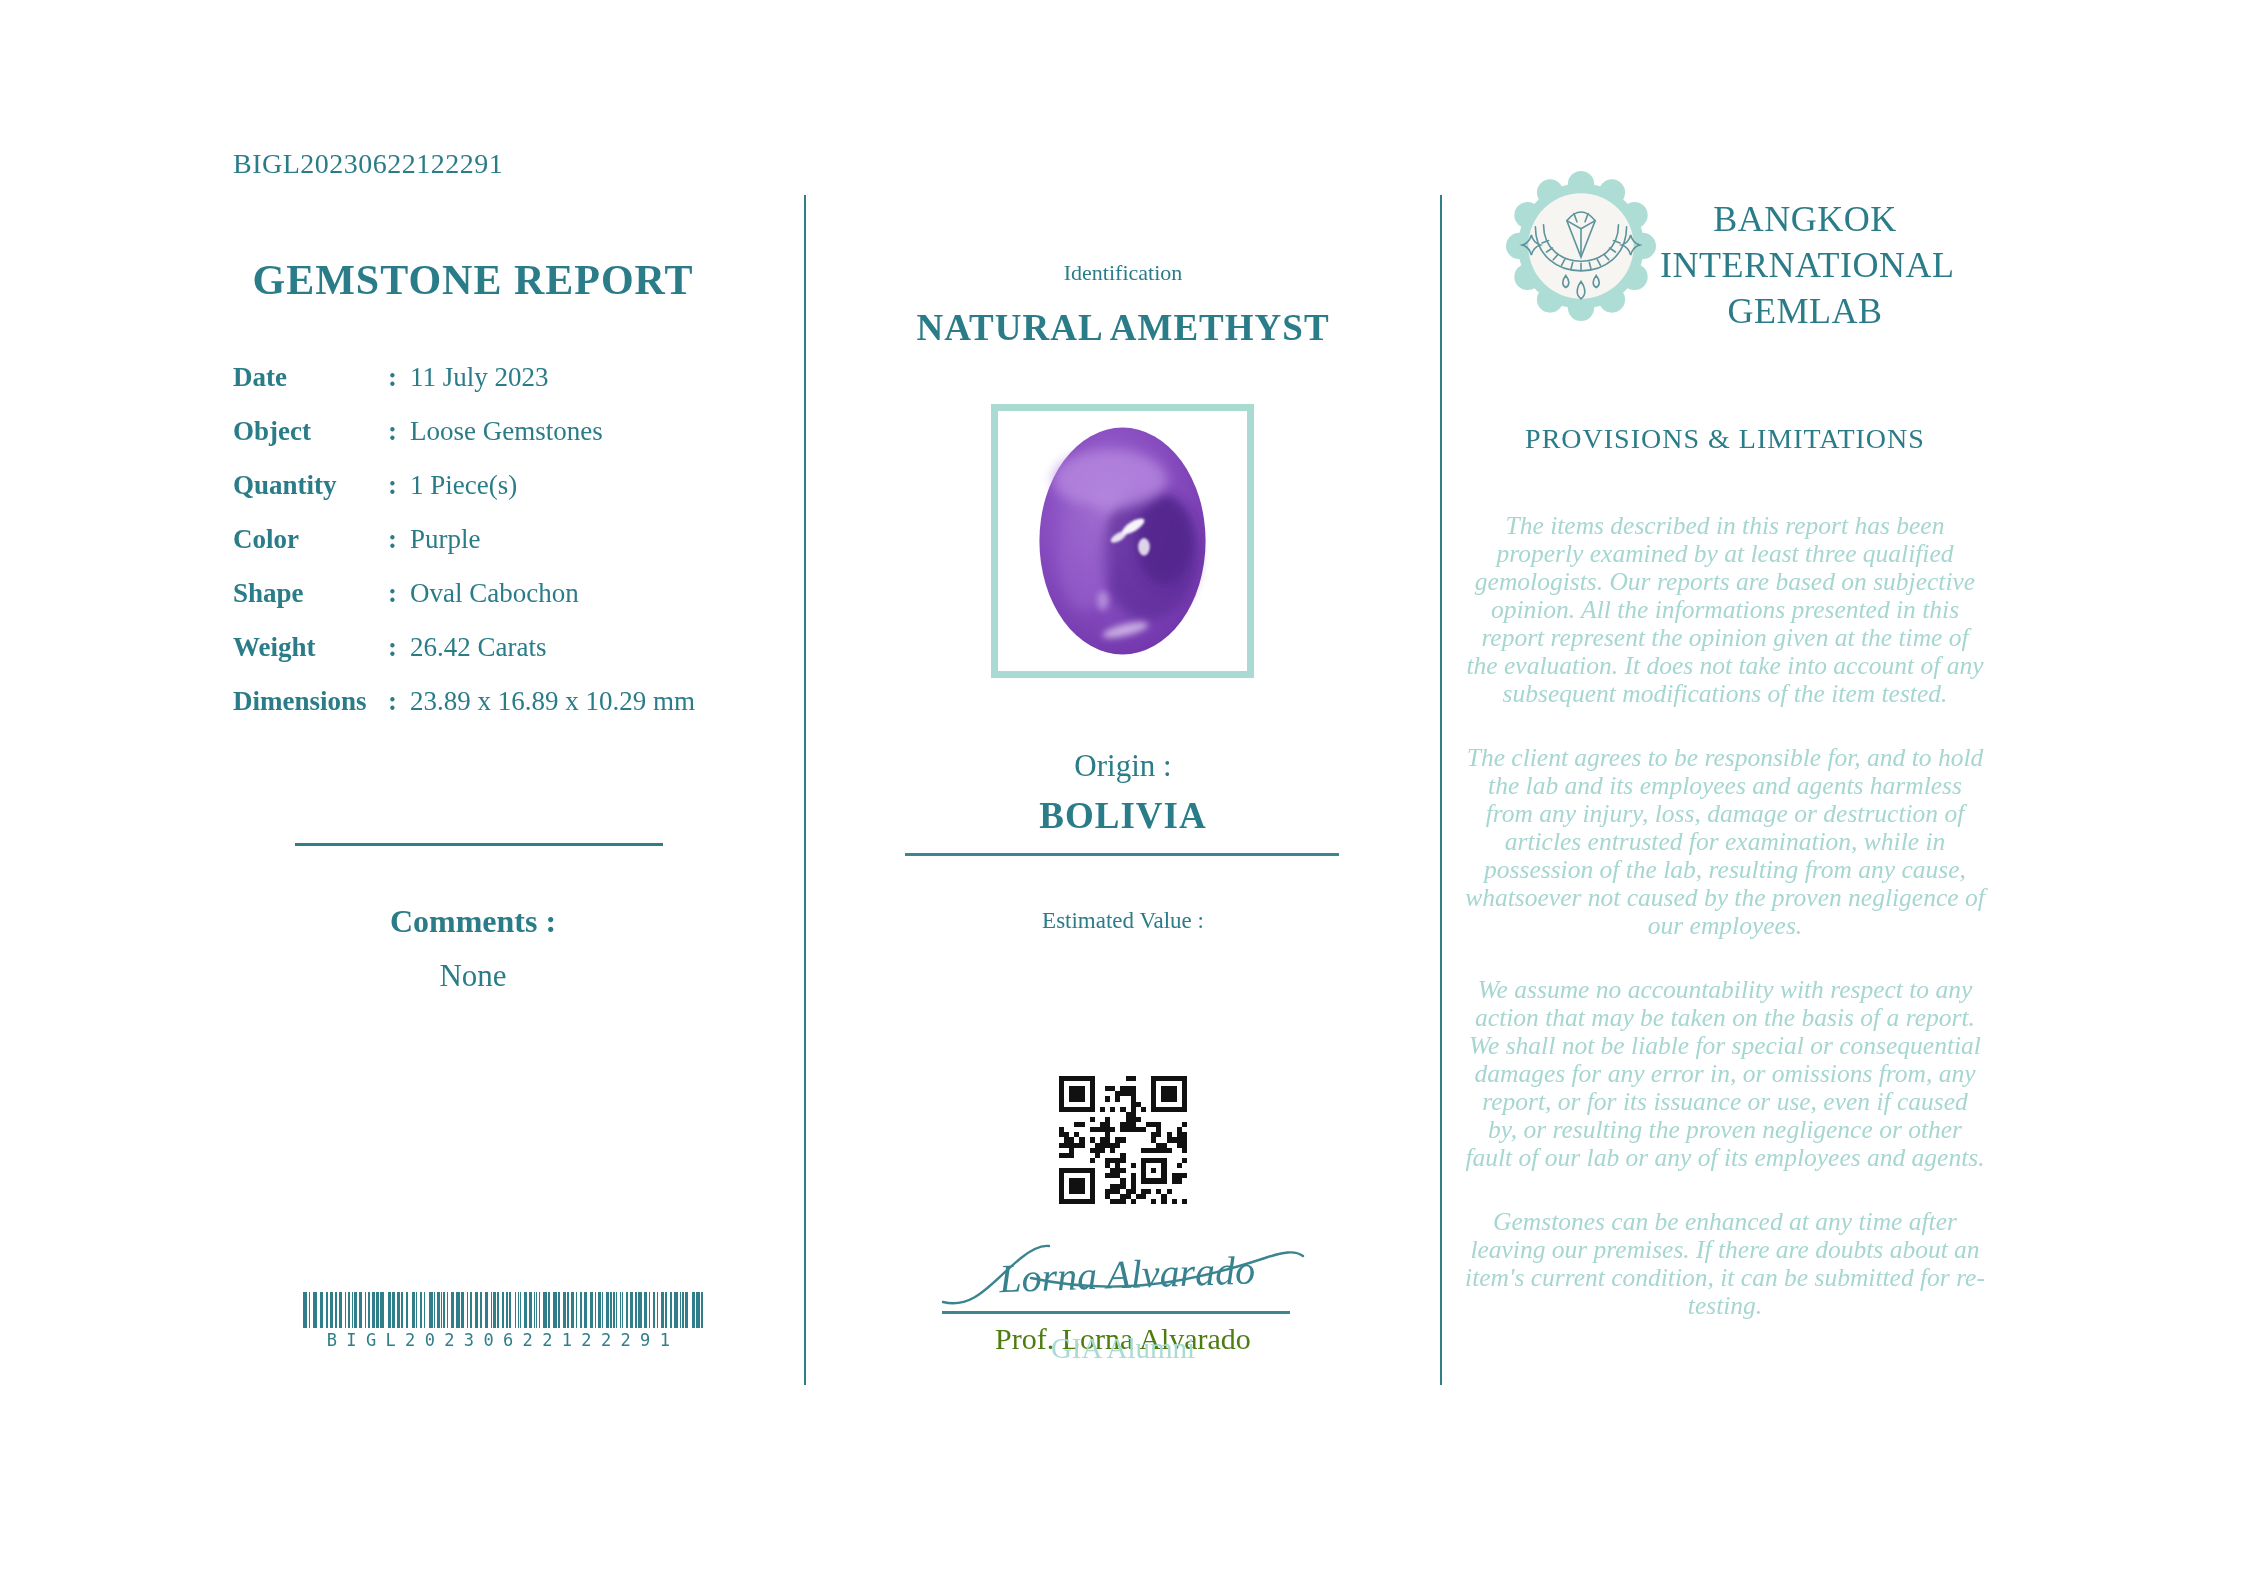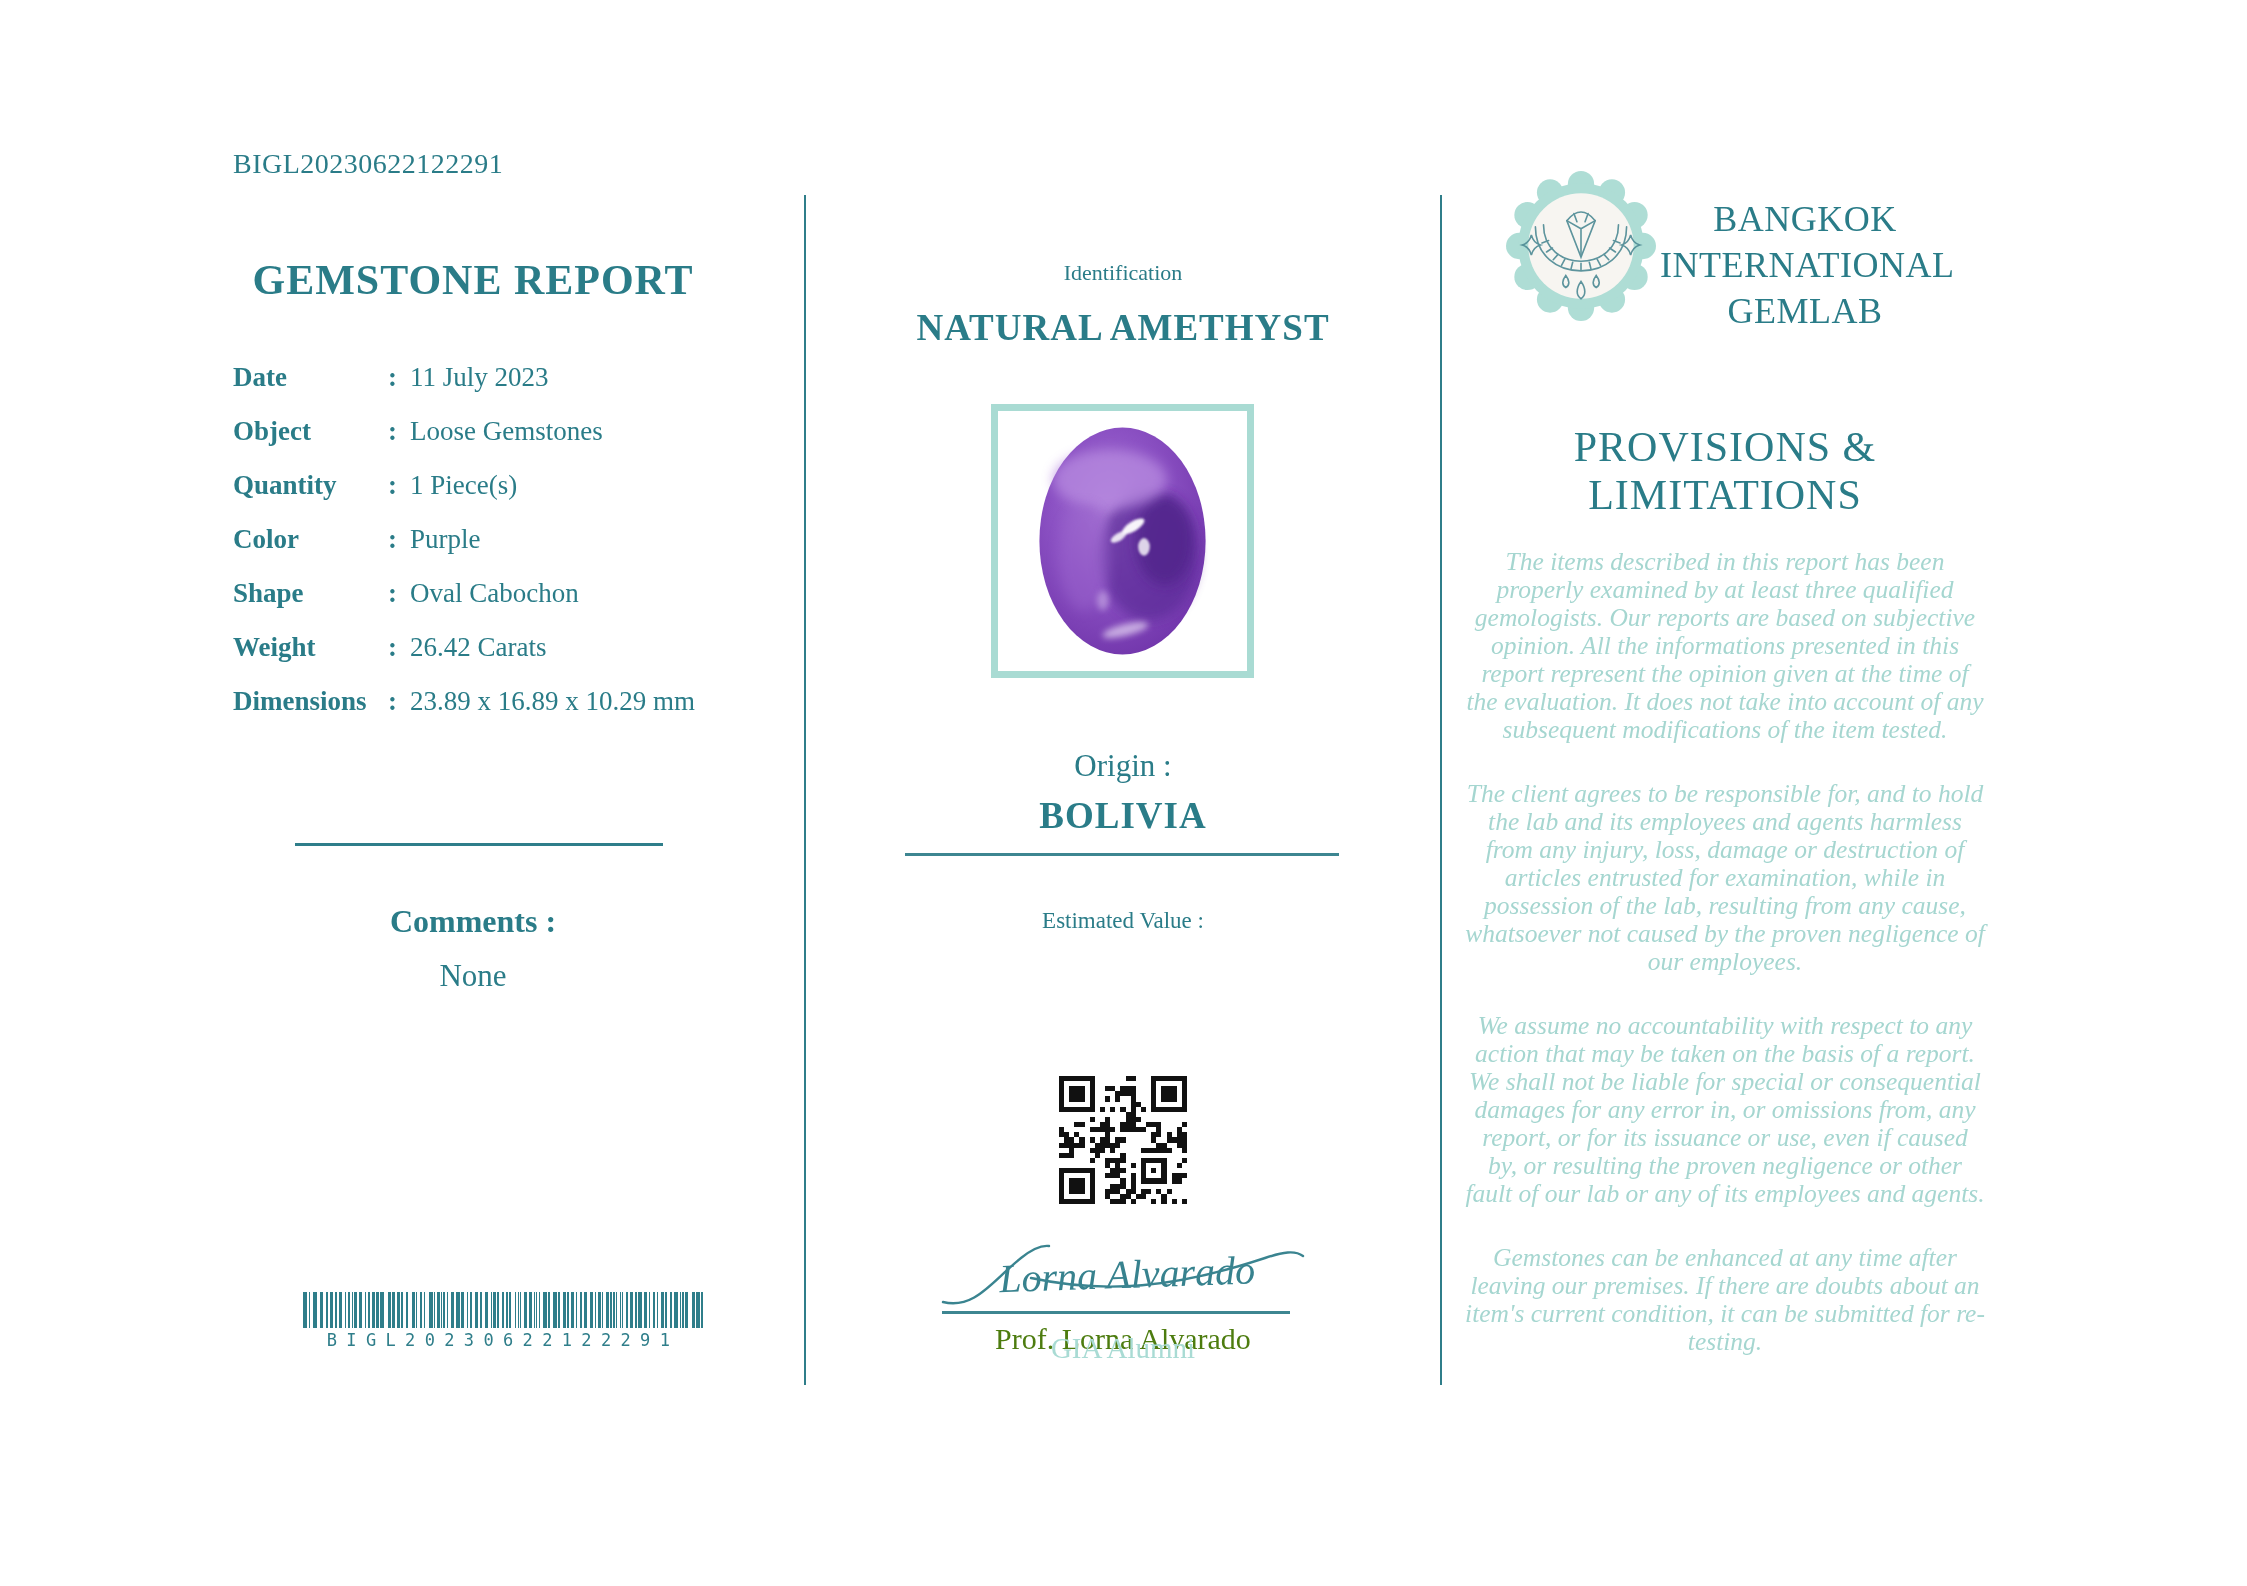--- a/index.html
+++ b/index.html
@@ -41,22 +41,22 @@
   .signature-svg{left:935px;top:1228px;width:376px;height:84px;position:absolute;}
   .sig-stroke{stroke:#3a8490;stroke-width:2.4;fill:none;stroke-linecap:round;}
   .sig-text{font-family:"Liberation Serif","DejaVu Serif",serif;font-style:italic;font-size:40px;fill:#37828e;}
   .hr-sig{left:942px;top:1311px;width:348px;height:3px;background:#3d8691;}
   .prof-name{top:1322px;font-size:30px;color:#4d7c0f;}
   .prof-title{top:1332px;font-size:29px;color:#a9dbd4;}
   
   .badge{left:1505px;top:170px;width:152px;height:152px;position:absolute;}
   .lab-name{left:1660px;top:196px;width:290px;text-align:center;font-size:36px;line-height:46px;letter-spacing:.5px;}
   .lab-name span{display:block;}
-  .provisions-heading{left:1465px;top:423px;width:520px;text-align:center;font-size:42px;letter-spacing:1px;}
-  .provisions{left:1465px;top:512px;width:520px;text-align:center;margin-top:36px;}
+  .provisions-heading{left:1465px;top:423px;width:520px;text-align:center;font-size:28px;letter-spacing:1px;}
+  .provisions{left:1465px;top:512px;width:520px;text-align:center;}
   .provisions p{margin:0 0 36px 0;font-style:italic;font-size:25.5px;line-height:28px;color:#a5d6d0;}
 </style>
 </head>
 <body>
 
 <div class="page">
 
   <div class="vdiv" style="left:804px;"></div>
   <div class="vdiv" style="left:1440px;"></div>
 

